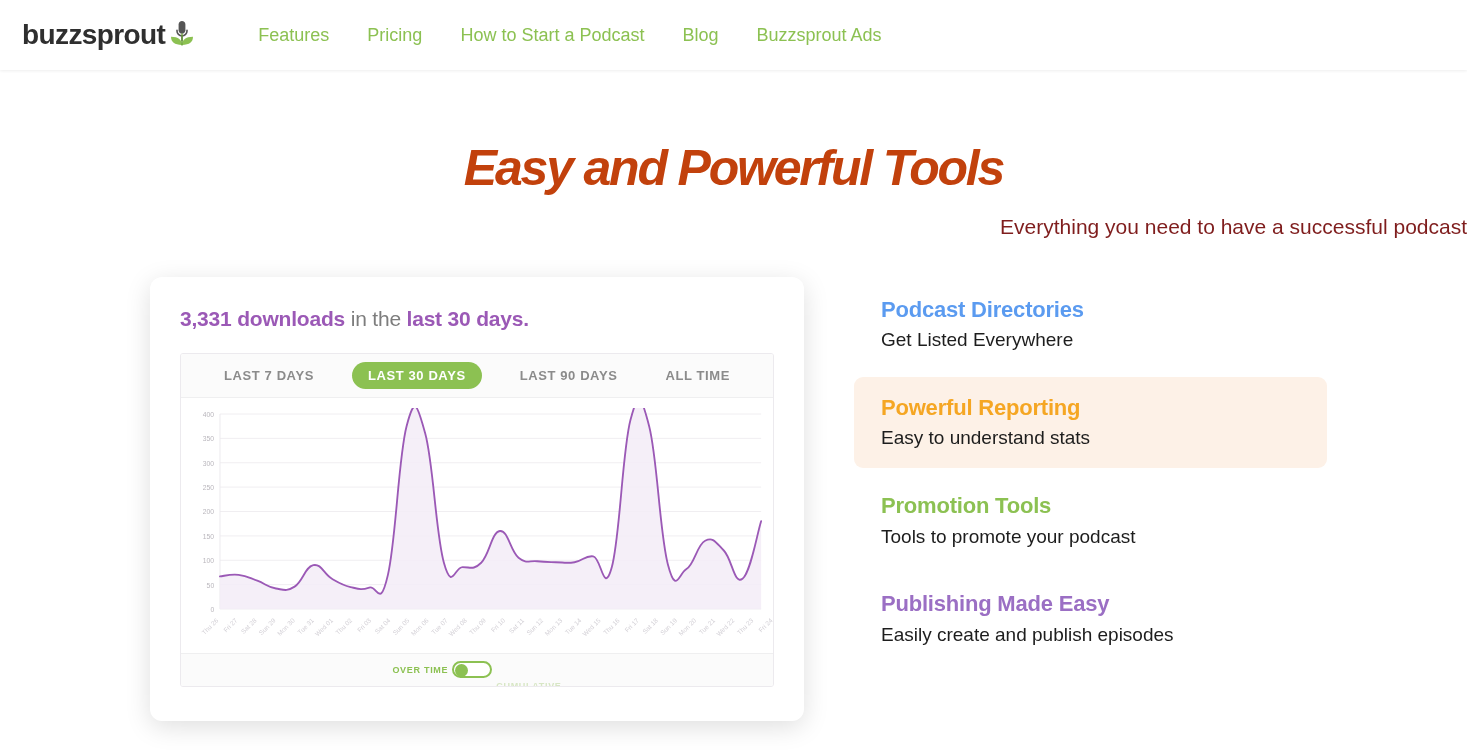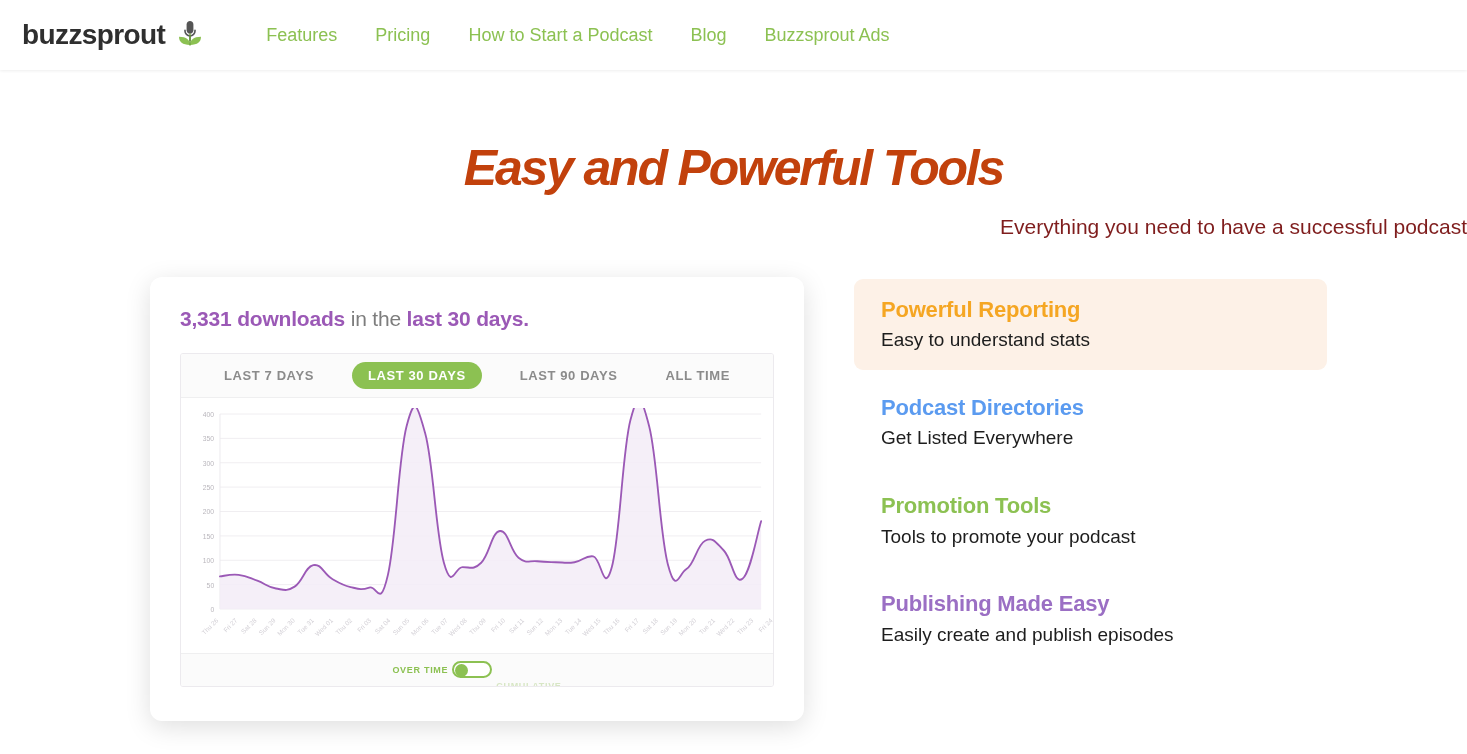--- a/index.html
+++ b/index.html
@@ -18,21 +18,21 @@
     background: #ffffff;
     display: flex;
     align-items: center;
     padding: 0 0 0 22px;
     box-shadow: 0 1px 3px rgba(0,0,0,0.07);
     z-index: 5;
   }
   .brand {
     display: flex;
     align-items: center;
-    gap: 12px;
+    gap: 4px;
     text-decoration: none;
     margin-right: 44px;
   }
   .brand-word {
     font-size: 28px;
     font-weight: 700;
     letter-spacing: -0.6px;
     color: #2f2f2f;
     line-height: 1;
   }
@@ -303,31 +303,31 @@
           <span class="knob"></span>
         </span>
         <span class="toggle-label off">CUMULATIVE</span>
       </div>
 
     </div>
   </div>
 
   <div class="features">
 
+    <div class="feature">
+      <div class="feature-title" style="color:#5b9bf0">Podcast Directories</div>
+      <div class="feature-desc">Get Listed Everywhere</div>
+    </div>
+
     <div class="feature active">
       <div class="feature-title" style="color:#f5a623">Powerful Reporting</div>
       <div class="feature-desc">Easy to understand stats</div>
     </div>
 
     <div class="feature">
-      <div class="feature-title" style="color:#5b9bf0">Podcast Directories</div>
-      <div class="feature-desc">Get Listed Everywhere</div>
-    </div>
-
-    <div class="feature">
       <div class="feature-title" style="color:#8cc152">Promotion Tools</div>
       <div class="feature-desc">Tools to promote your podcast</div>
     </div>
 
     <div class="feature">
       <div class="feature-title" style="color:#9b6fc4">Publishing Made Easy</div>
       <div class="feature-desc">Easily create and publish episodes</div>
     </div>
 
   </div>

